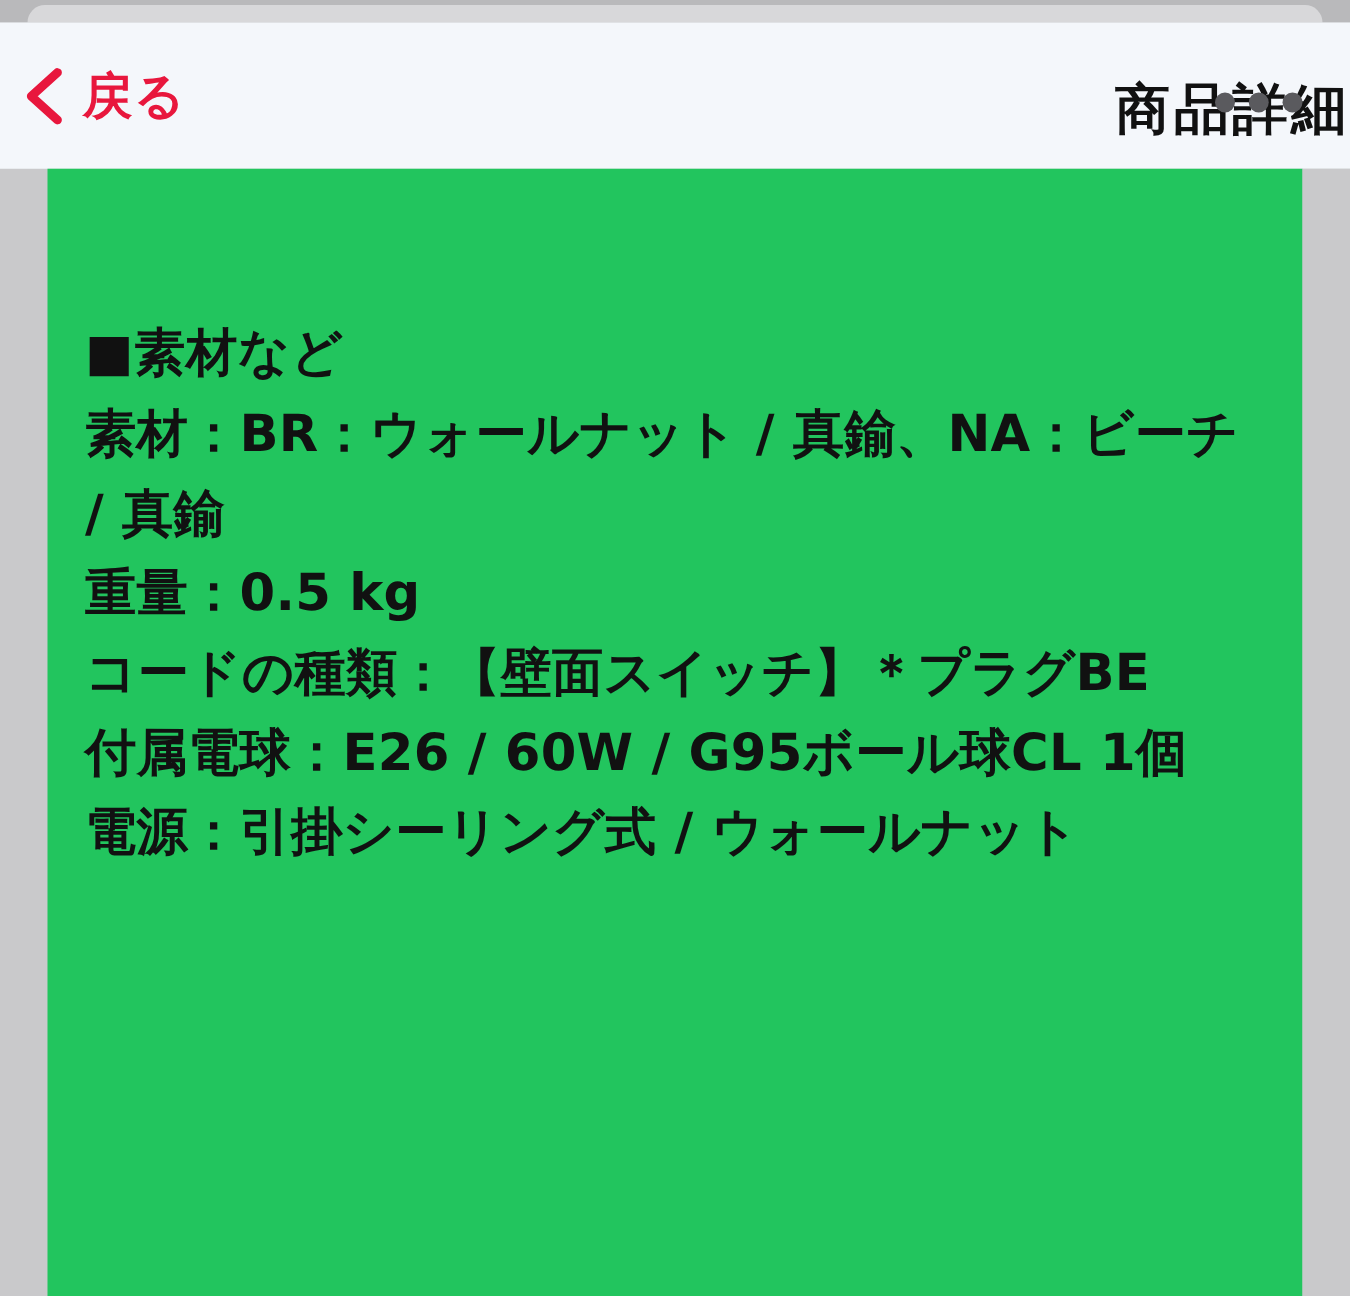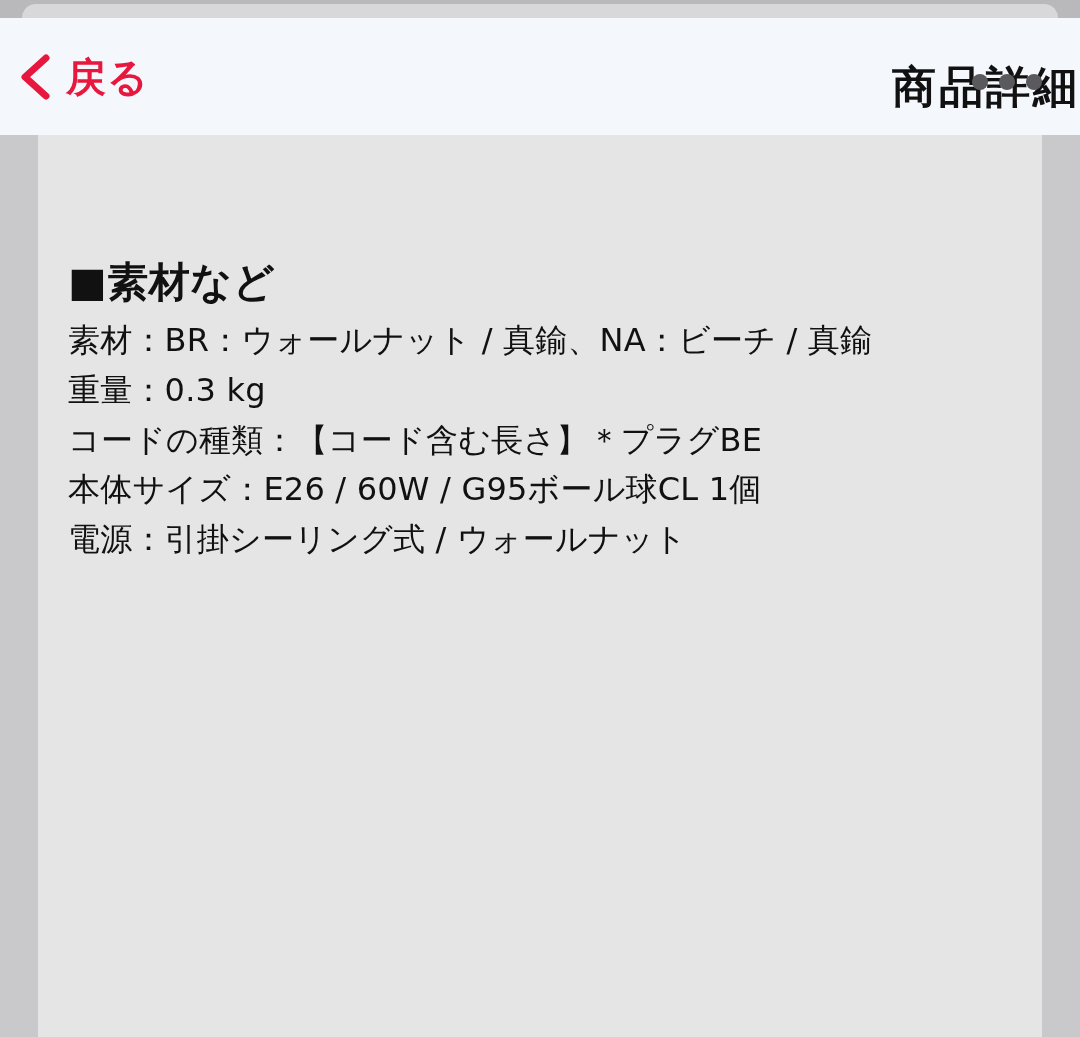--- a/index.html
+++ b/index.html
@@ -109,21 +109,21 @@
     display: block;
   }
 
   
   .content-card {
     position: absolute;
     top: 135px;
     left: 38px;
     width: 1004px;
     height: 902px;
-    background: #e5e5e5;
+    background: #22c55e;
     box-sizing: border-box;
     overflow: hidden;
     padding-left: 40px;
   }
 
   .detail-body {
     position: absolute;
     top: 120px;
     left: 30px;
     width: 944px;
@@ -132,23 +132,23 @@
 
   .section-heading {
     font-size: 41px;
     font-weight: 700;
     line-height: 1.35;
     margin: 0 0 6px 0;
     letter-spacing: 0.5px;
   }
 
   .spec-line {
-    font-size: 32px;
+    font-size: 41px;
     line-height: 1.55;
-    font-weight: 400;
+    font-weight: 700;
     letter-spacing: 0.2px;
     margin: 0;
     word-break: break-word;
   }
 
   .right-edge {
     position: absolute;
     top: 135px;
     left: 1042px;
     width: 38px;
@@ -183,22 +183,22 @@
       <span class="dot"></span>
       <span class="dot"></span>
     </div>
 
   </div>
 
   <div class="content-card">
     <div class="detail-body">
       <p class="section-heading">■素材など</p>
       <p class="spec-line">素材：BR：ウォールナット / 真鍮、NA：ビーチ / 真鍮</p>
-      <p class="spec-line">重量：0.3 kg</p>
-      <p class="spec-line">コードの種類：【コード含む長さ】＊プラグBE</p>
-      <p class="spec-line">本体サイズ：E26 / 60W / G95ボール球CL 1個</p>
+      <p class="spec-line">重量：0.5 kg</p>
+      <p class="spec-line">コードの種類：【壁面スイッチ】＊プラグBE</p>
+      <p class="spec-line">付属電球：E26 / 60W / G95ボール球CL 1個</p>
       <p class="spec-line">電源：引掛シーリング式 / ウォールナット</p>
     </div>
   </div>
 
   <div class="right-edge"></div>
 
 </div>
 
 </body></html>

